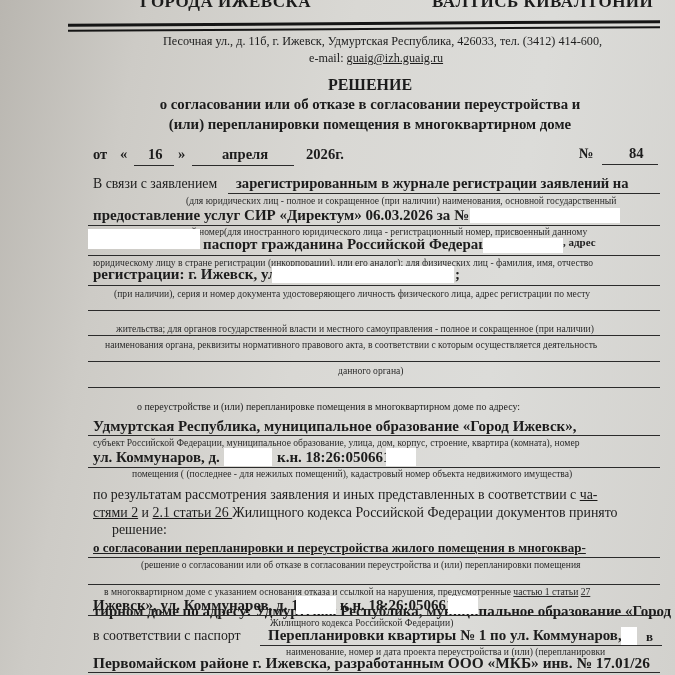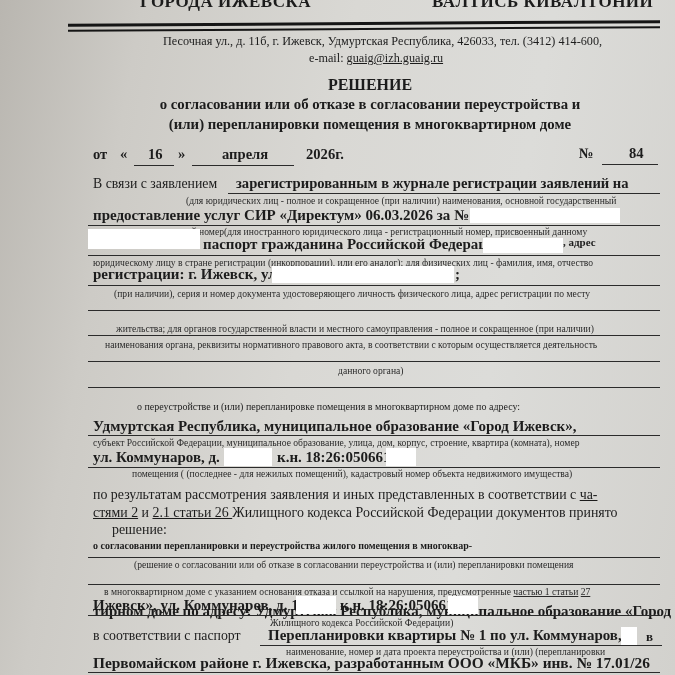--- a/index.html
+++ b/index.html
@@ -96,23 +96,23 @@
 <div class="abs tiny" style="left:132px; top:468px;">помещения ( (последнее - для нежилых помещений), кадастровый номер объекта недвижимого имущества)</div>
 
 <div class="abs body" style="left:93px; top:487px; font-size:13.9px;">
   <span>по результатам рассмотрения   заявления   и   иных   представленных   в соответствии с </span><span class="u">ча-</span>
 </div>
 <div class="abs body" style="left:93px; top:505px; font-size:13.9px;">
   <span class="u">стями 2</span><span> и </span><span class="u">2.1 статьи  26 </span><span> Жилищного  кодекса  Российской Федерации документов принято</span>
 </div>
 <div class="abs body" style="left:93px; top:522px; font-size:13.9px;margin-left:19px;">решение:</div>
 
-<div class="abs bold" style="left:93px; top:540px; font-size:10px;">о согласовании перепланировки и переустройства  жилого  помещения в многоквар-</div>
+<div class="abs bold" style="left:93px; top:540px; font-size:13px;text-decoration:underline;">о согласовании перепланировки и переустройства  жилого  помещения в многоквар-</div>
 <div class="line" style="left:88px; top:557px; width:572px;"></div>
-<div class="abs tiny" style="left:134px; top:559px;text-align:right;">(решение о согласовании или об отказе в согласовании переустройства и (или) перепланировки помещения</div>
+<div class="abs tiny" style="left:141px; top:559px;text-align:right;">(решение о согласовании или об отказе в согласовании переустройства и (или) перепланировки помещения</div>
 
 <div class="abs bold" style="left:93px; top:567px; font-size:15px;margin-top:36px;">тирном доме по адресу: Удмуртская Республика, муниципальное образование «Город</div>
 <div class="line" style="left:88px; top:584px; width:572px;"></div>
 <div class="abs tiny" style="left:104px; top:586px;">
   <span>в многоквартирном доме с указанием основания отказа и ссылкой на нарушения, предусмотренные </span><span class="u">частью 1 статьи</span> <span class="u">27</span>
 </div>
 
 <div class="abs bold" style="left:93px; top:597px; font-size:15px;">Ижевск», ул. Коммунаров,  д. 19</div>
 <div class="redact" style="left:296px; top:596px; width:40px; height:18px;"></div>
 <div class="abs bold" style="left:340px; top:597px; font-size:15px;">к.н. 18:26:050661:</div>

